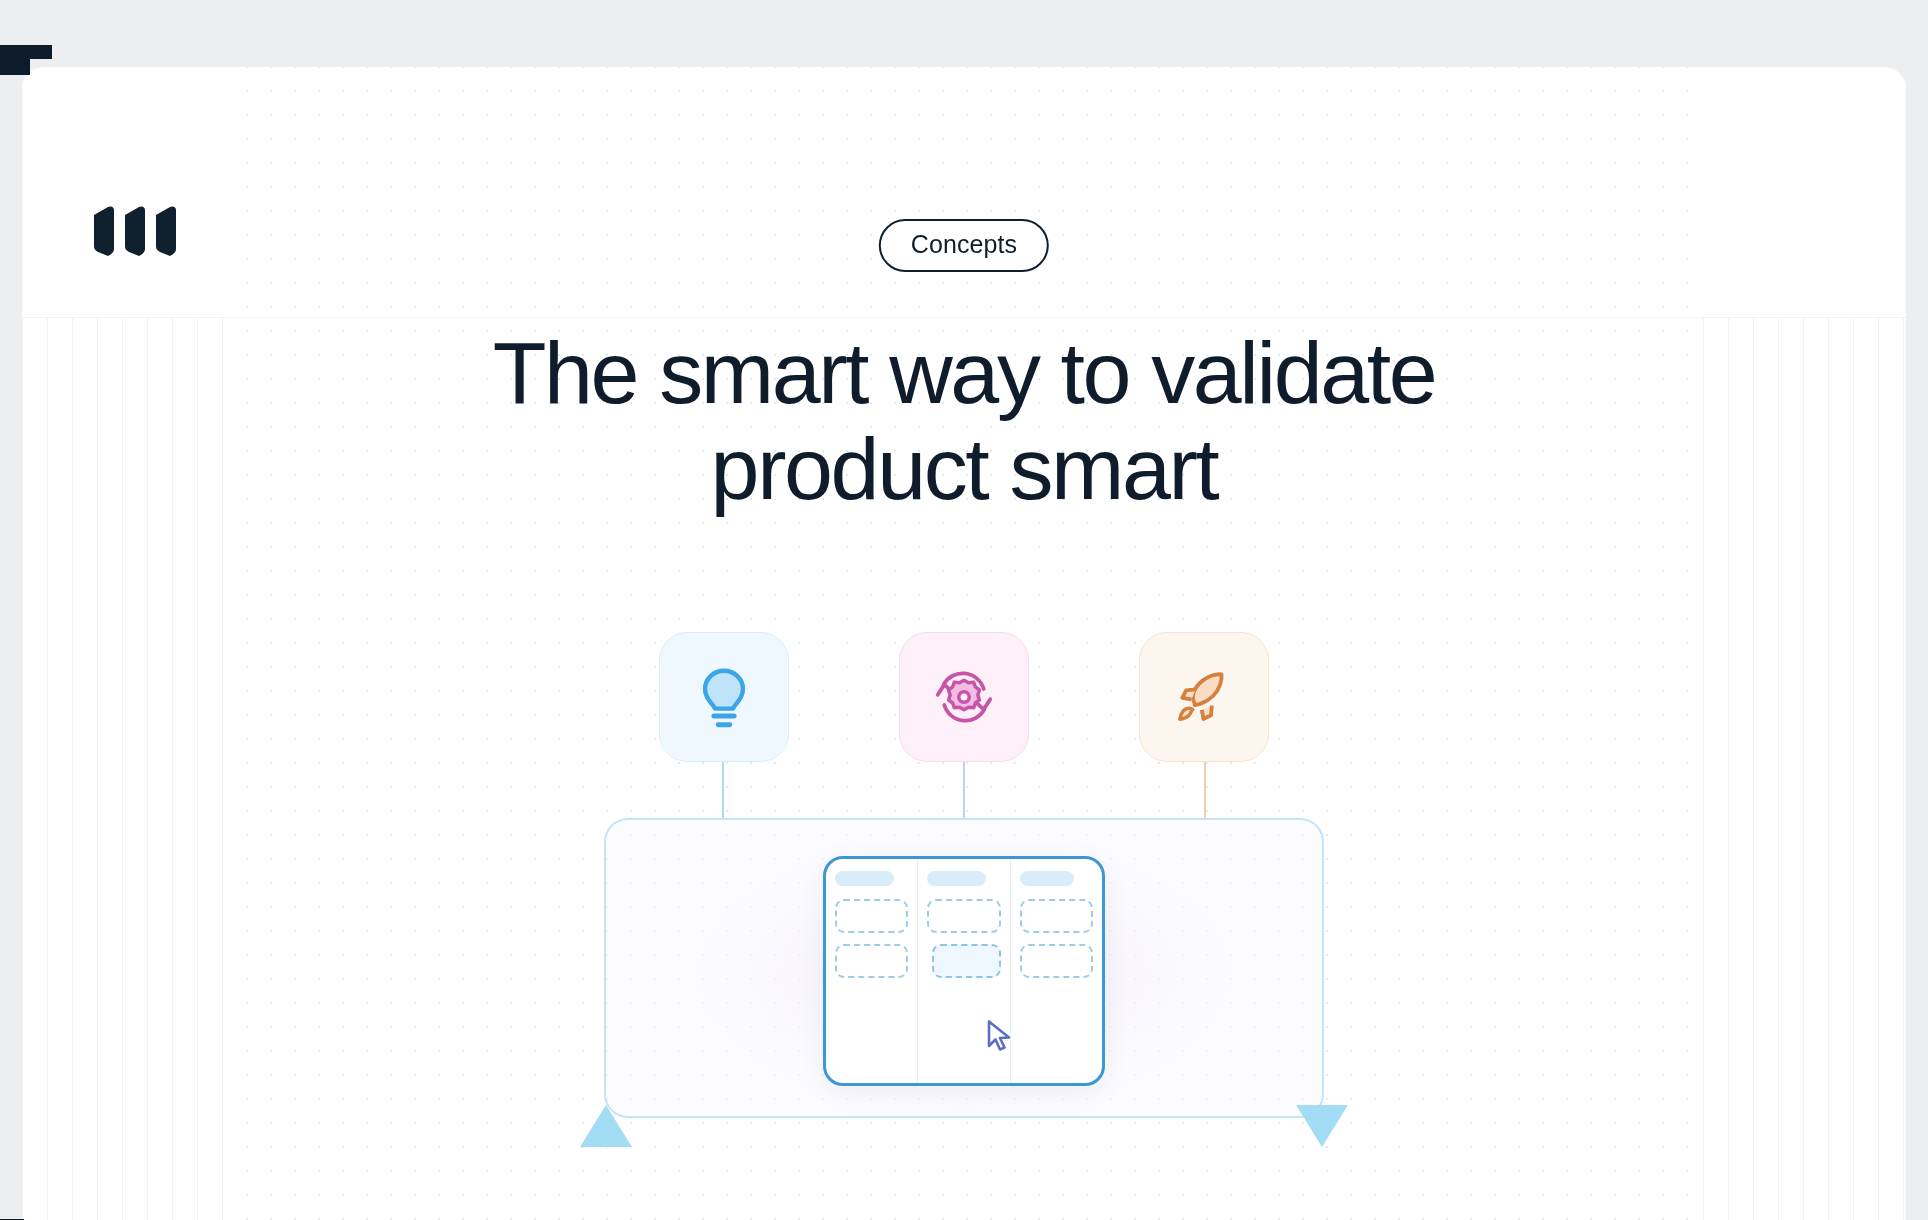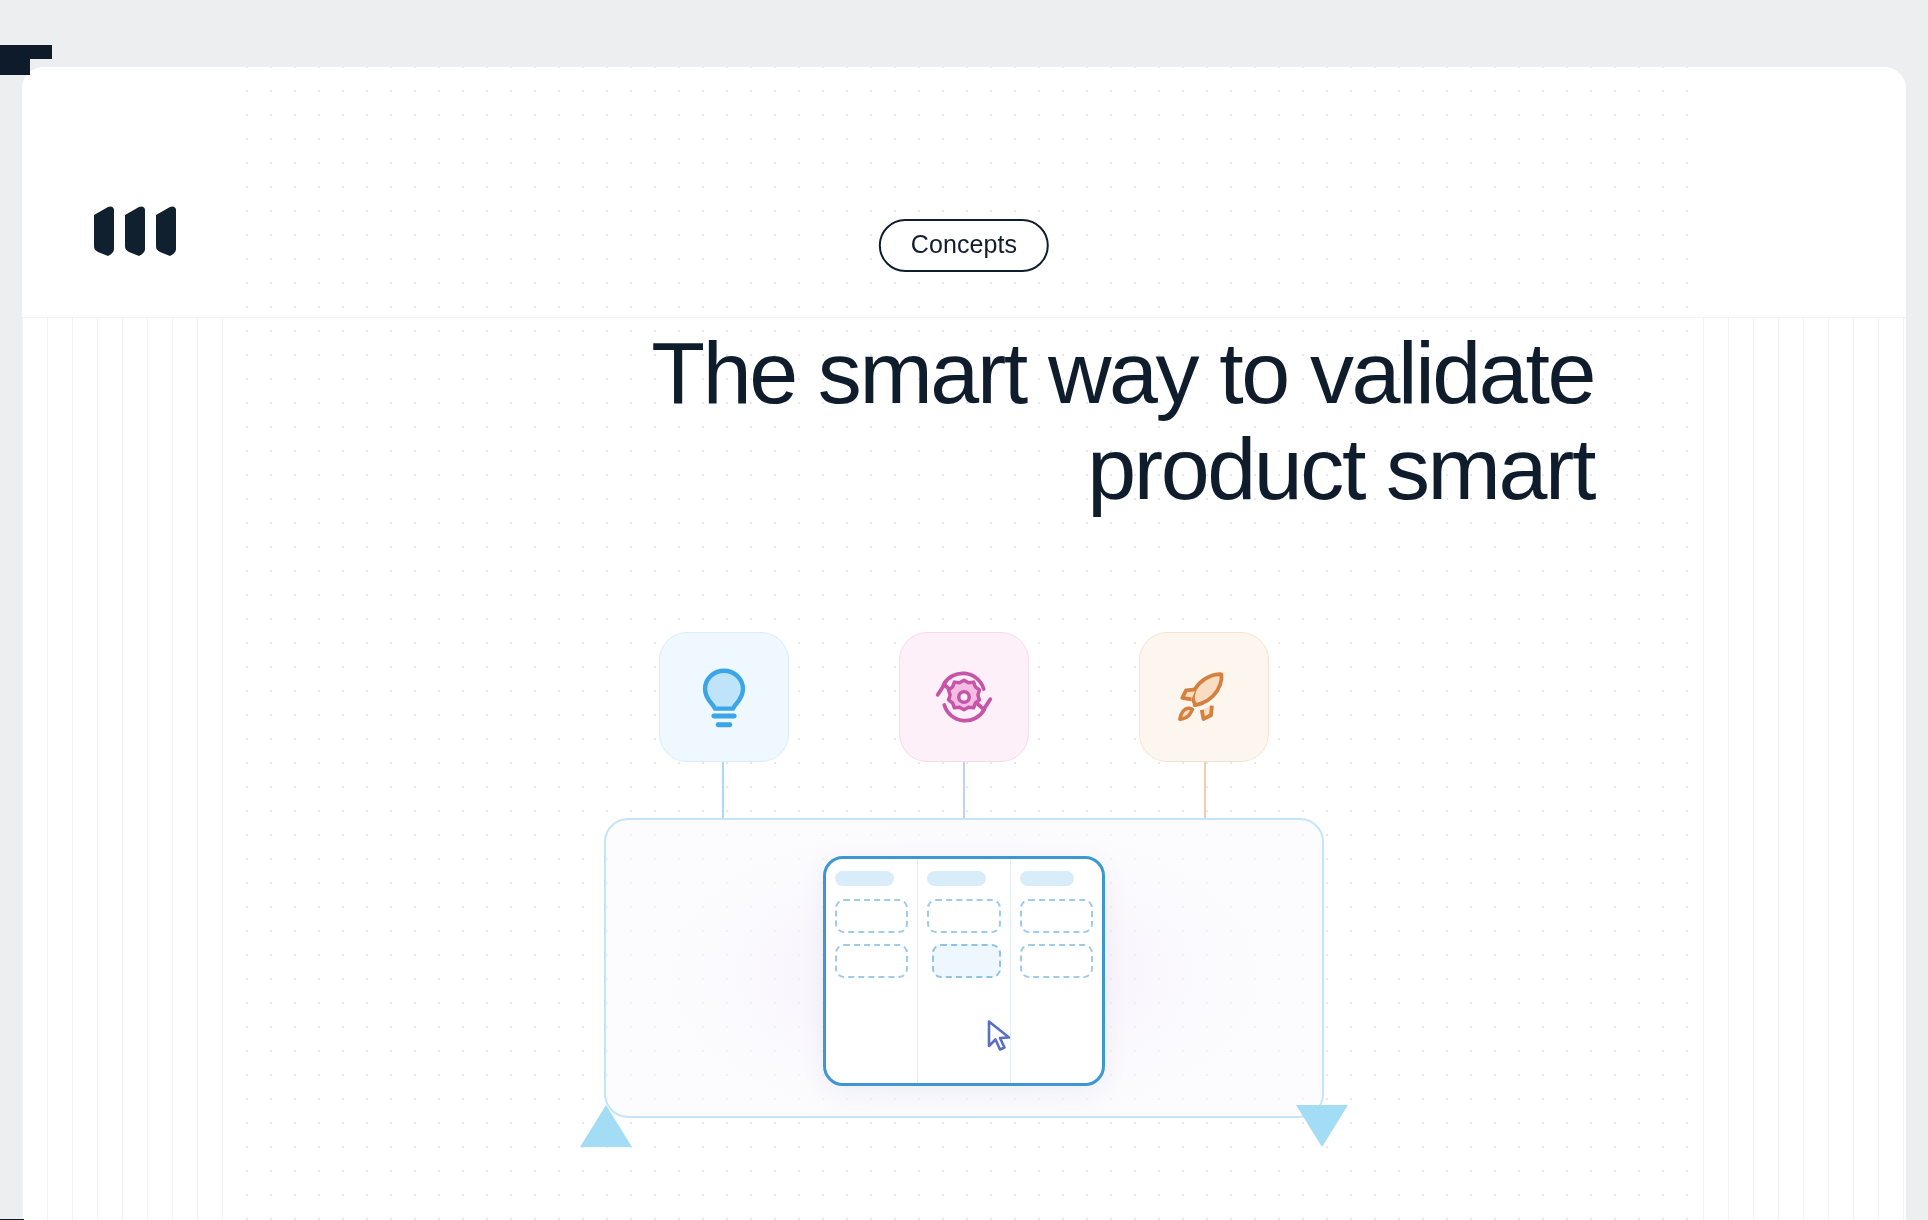--- a/index.html
+++ b/index.html
@@ -134,21 +134,21 @@
     letter-spacing: .1px;
     white-space: nowrap;
   }
 
   .headline {
     position: absolute;
     left: 50%;
     transform: translateX(-50%);
     top: 258px;
     width: 1260px;
-    text-align: right;
+    text-align: center;
     z-index: 10;
     font-size: 88px;
     line-height: 1.09;
     letter-spacing: -2.4px;
     color: #0f1c2b;
     font-weight: 400;
   }
 
   
   .illustration {

